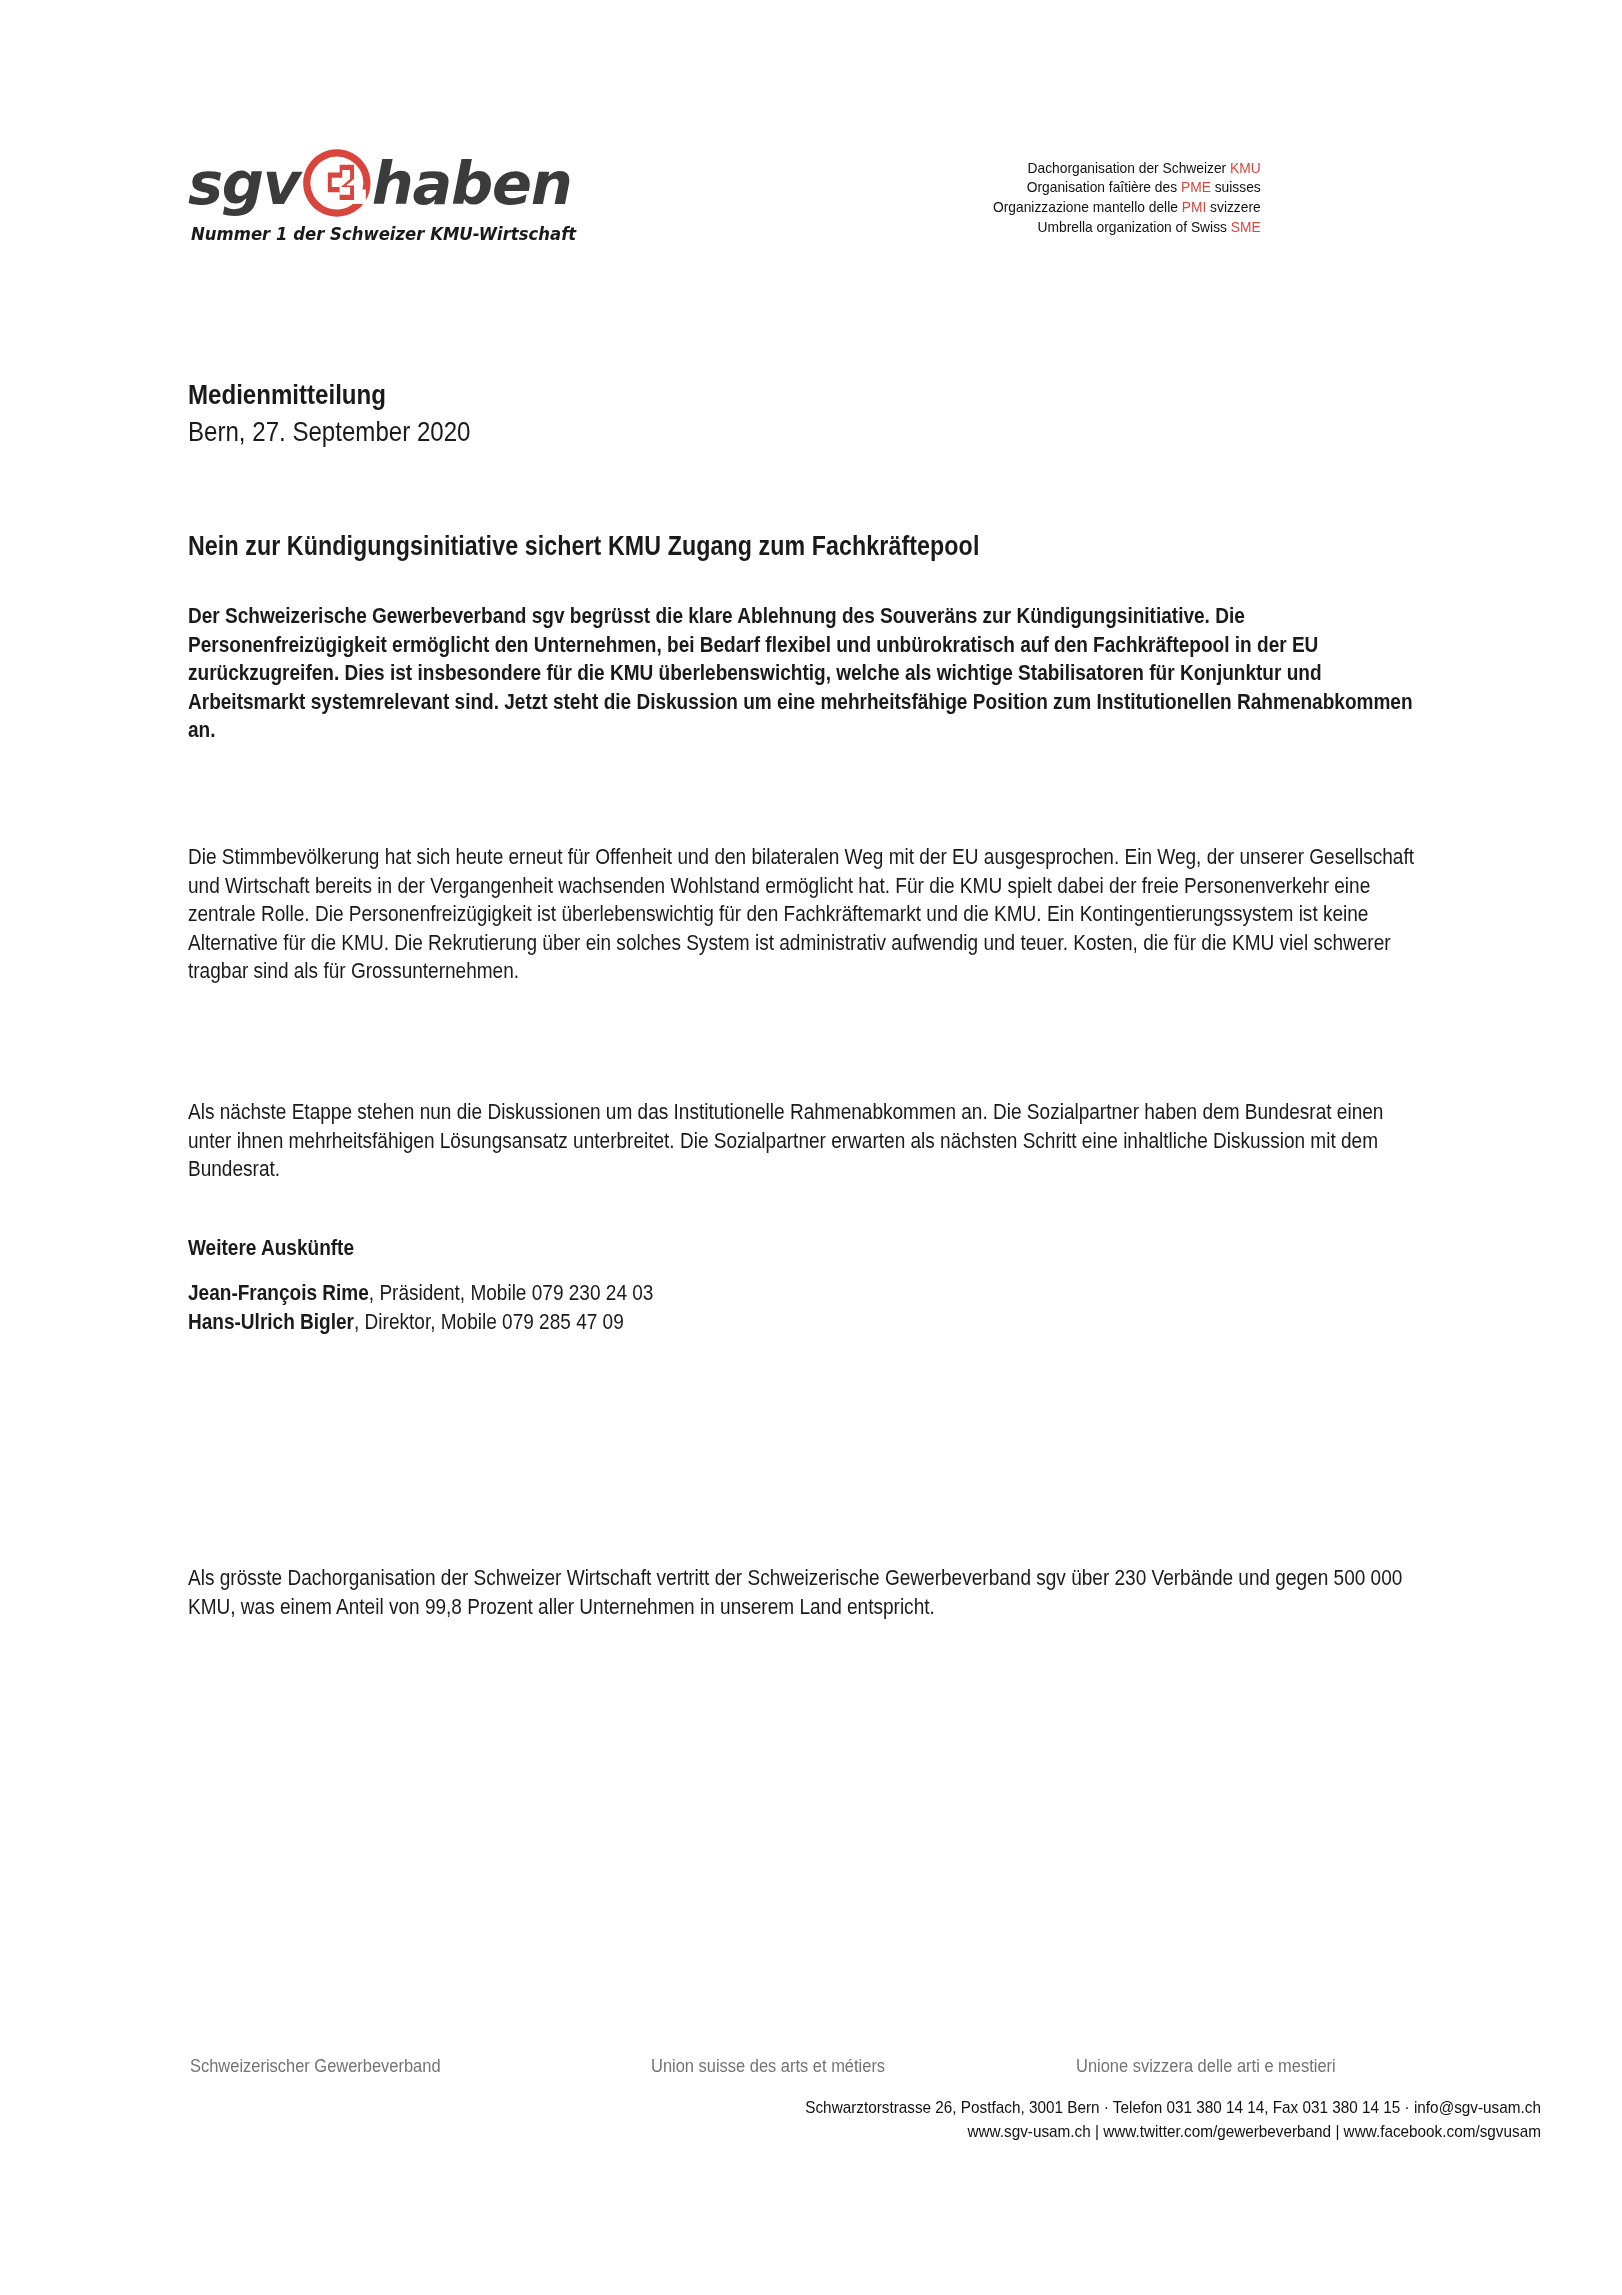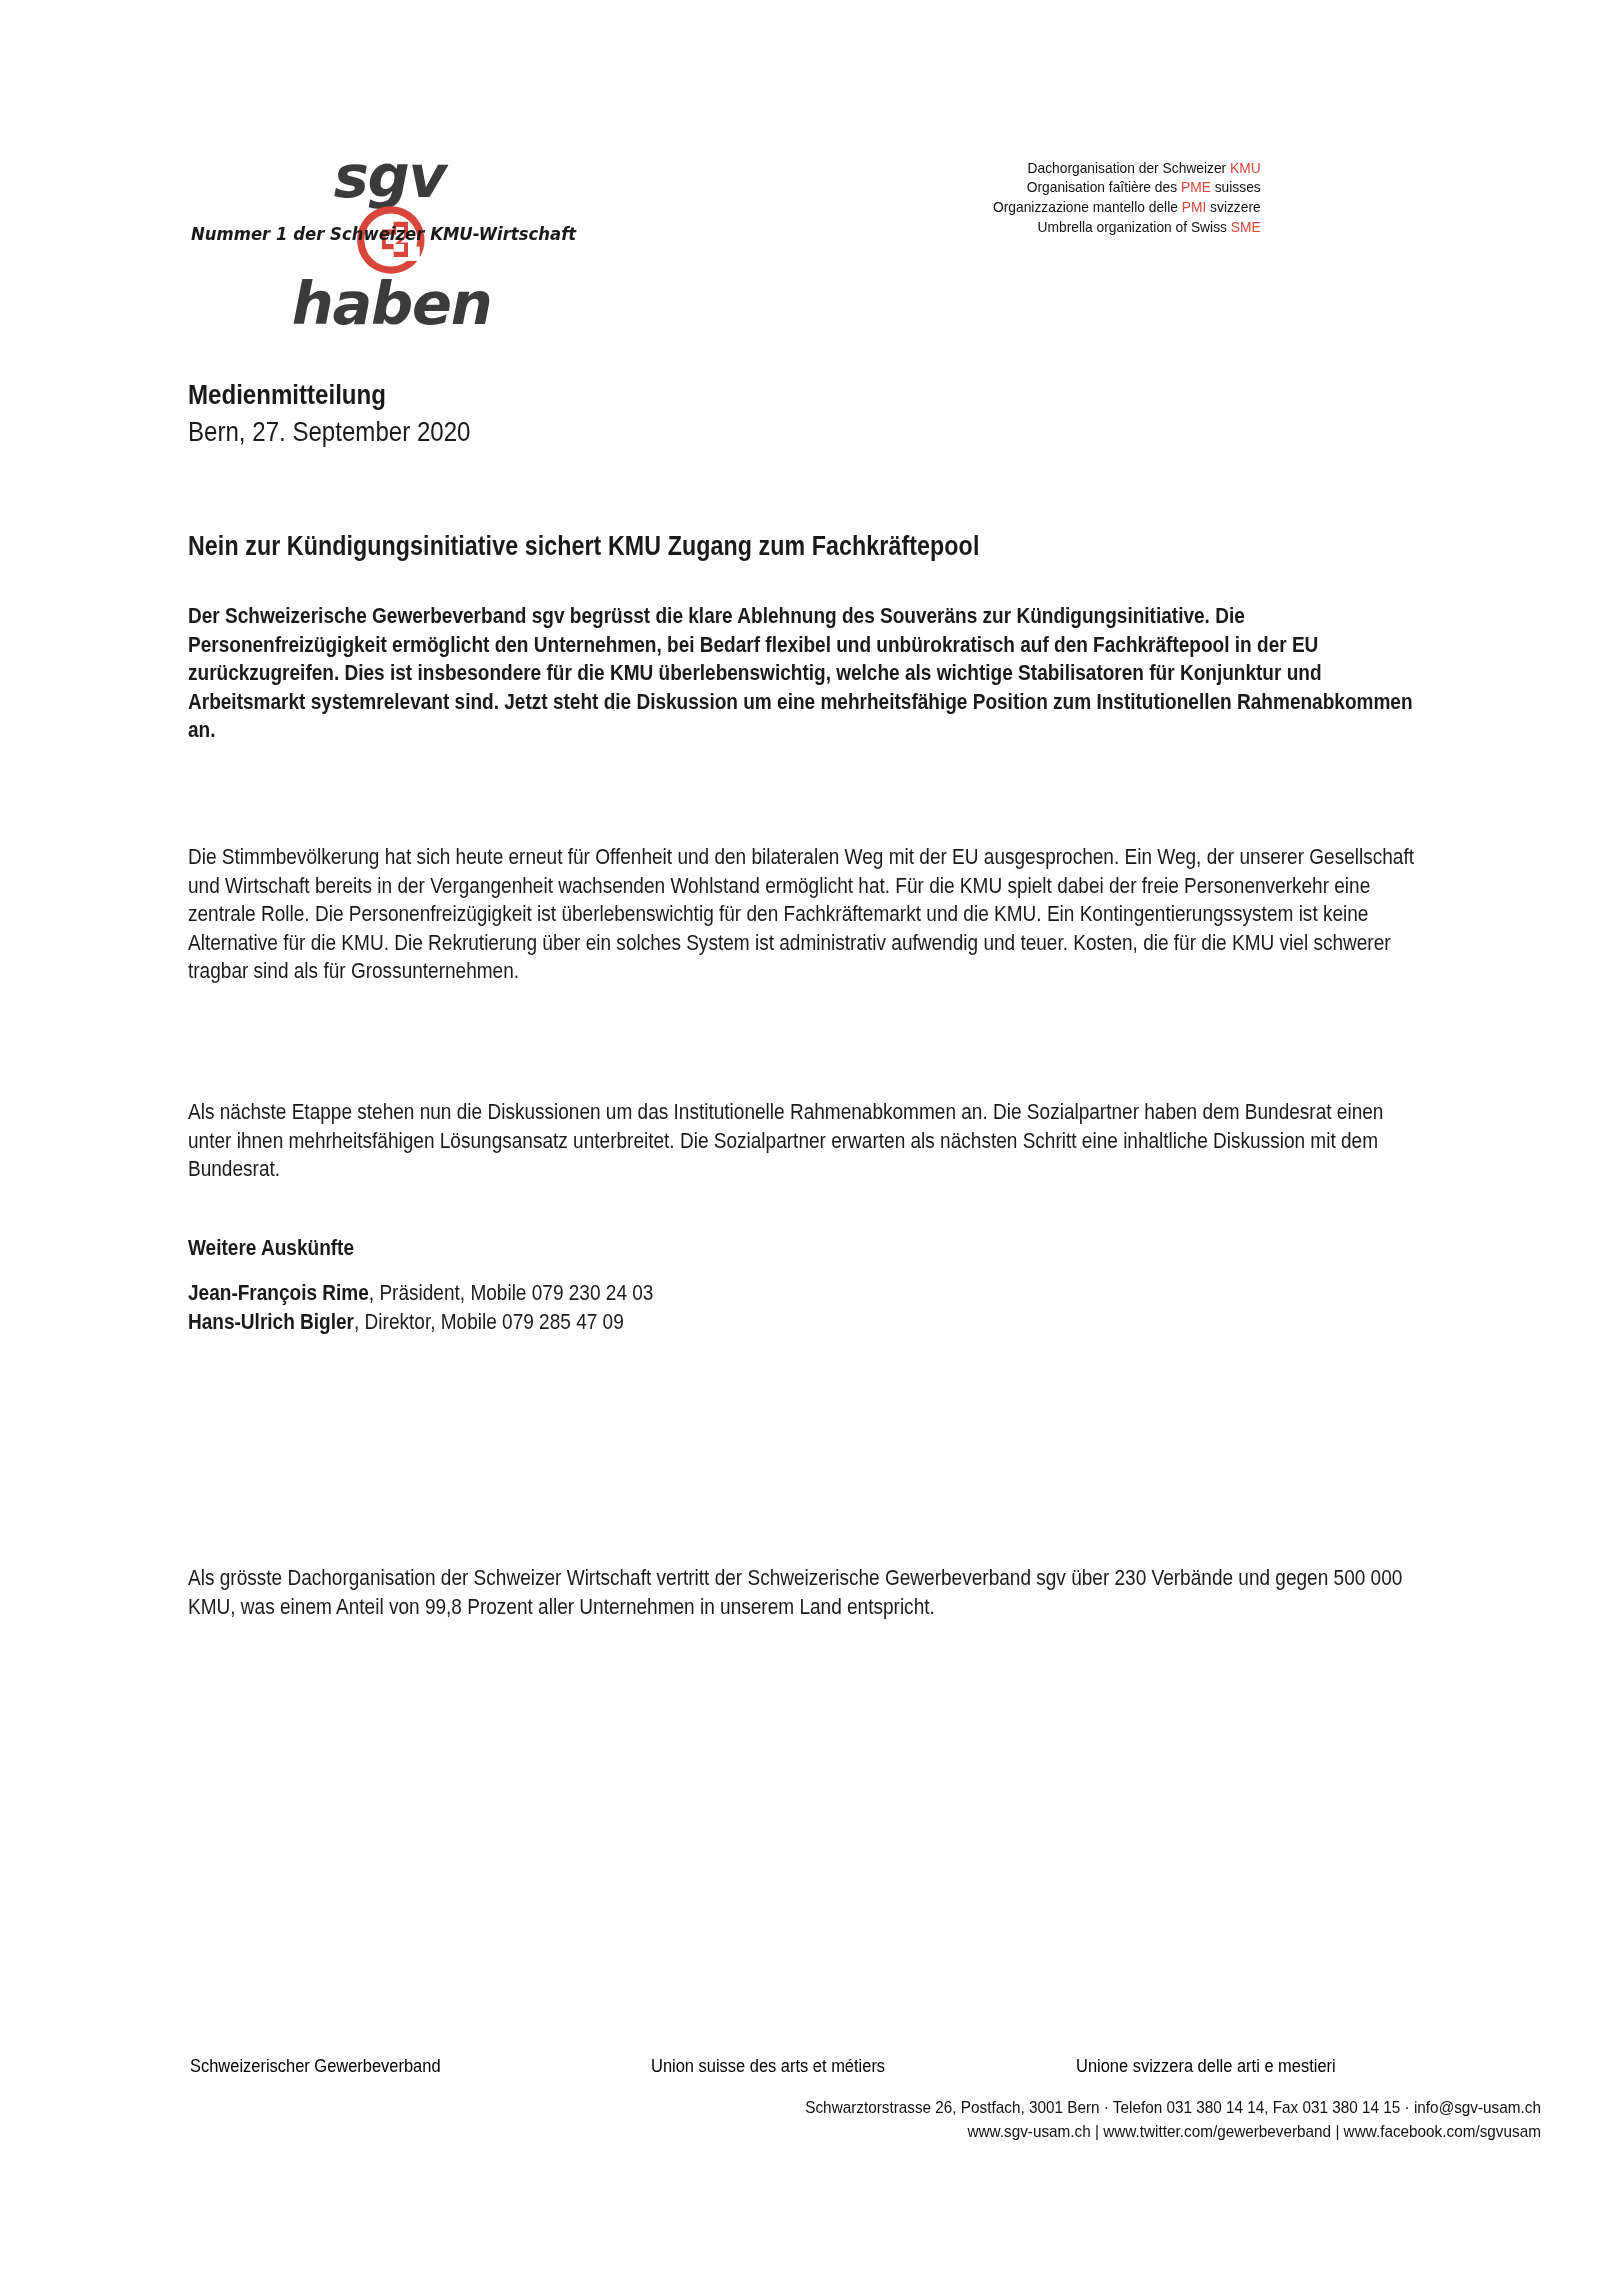--- a/index.html
+++ b/index.html
@@ -32,21 +32,20 @@
   .logo-block {
     position: absolute;
     left: 0;
     top: 0;
     width: 406px;
   }
   .logo-row {
     display: flex;
     align-items: center;
     height: 72px;
-    flex-direction: column;
   }
   .logo-word {
     font-family: "DejaVu Sans", sans-serif;
     font-style: italic;
     font-weight: bold;
     font-size: 59px;
     letter-spacing: -1.3px;
     color: #3b3b3b;
     line-height: 1;
   }
@@ -179,21 +178,21 @@
   
   .footer {
     position: absolute;
     left: 0;
     top: 2055px;
     width: 1622px;
   }
   .footer-names {
     position: relative;
     height: 30px;
-    color: #000000;
+    color: #737373;
     font-size: 18.3px;
   }
   .footer-names span {
     position: absolute;
     white-space: nowrap;
     transform: scaleX(0.9);
     transform-origin: left top;
   }
   .fn-de { left: 190px; }
   .fn-fr { left: 651px; }

